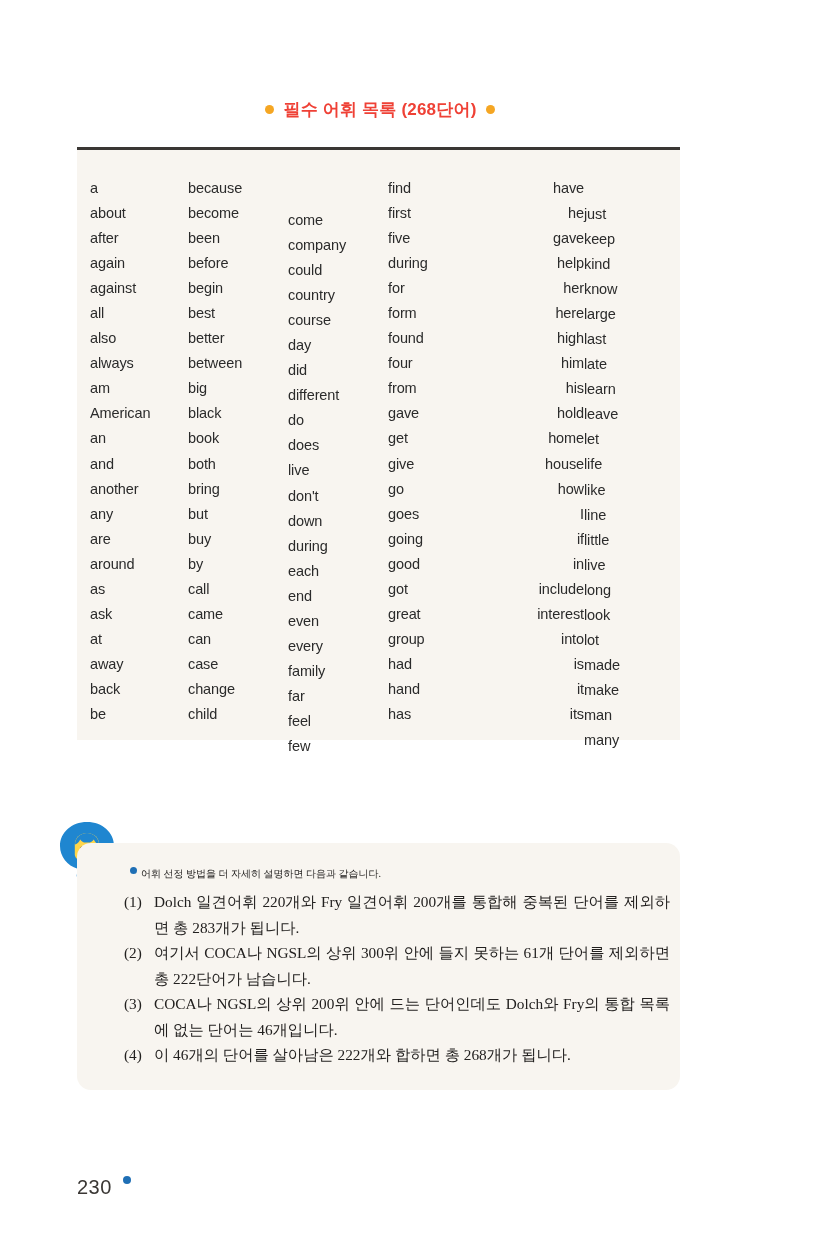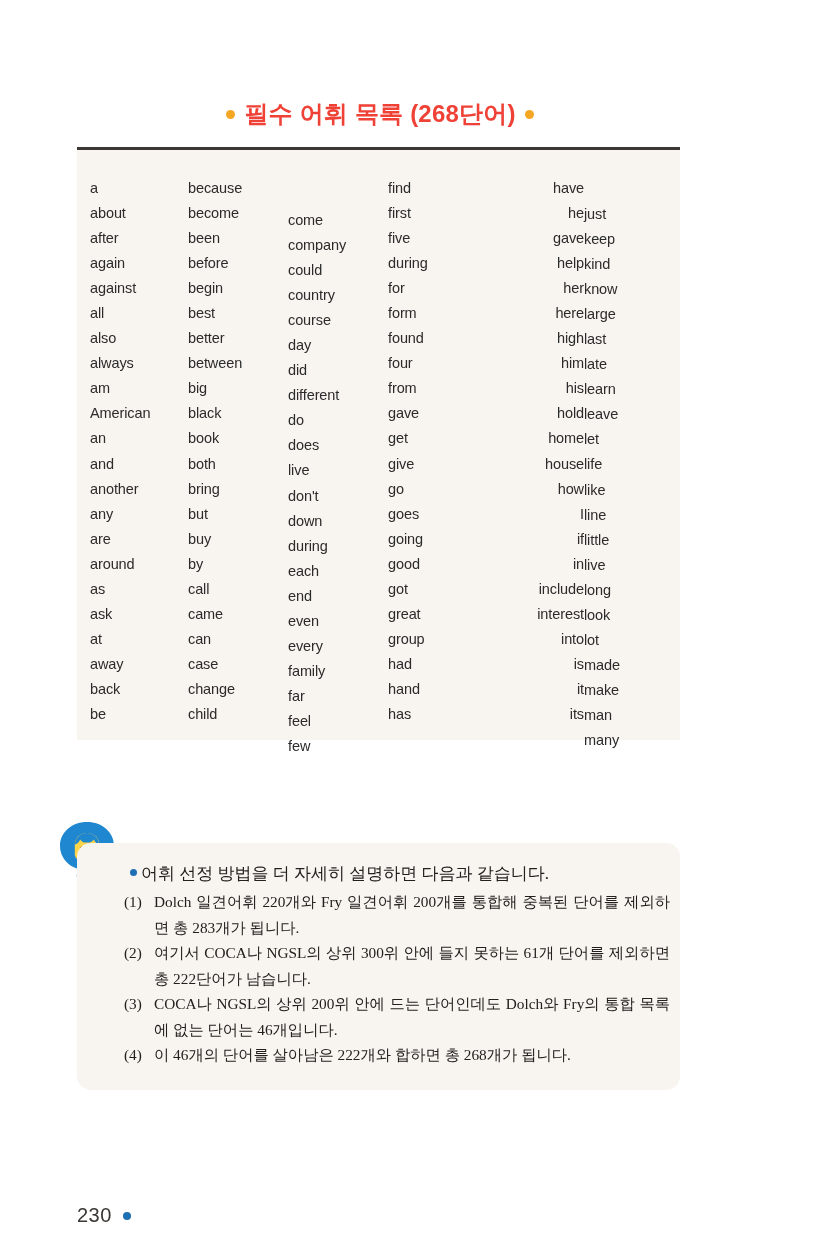--- a/index.html
+++ b/index.html
@@ -16,21 +16,21 @@
   }
 
   
   .page-title {
     position: absolute;
     top: 98px;
     left: 0;
     width: 760px;
     text-align: center;
     font-family: "Liberation Sans", sans-serif;
-    font-size: 24px;
+    font-size: 17px;
     font-weight: bold;
     color: #ef4136;
     letter-spacing: 0.2px;
     display: flex;
     align-items: center;
     justify-content: center;
     gap: 9px;
   }
   .title-dot {
     width: 9px;
@@ -97,21 +97,21 @@
   }
   .note-content {
     position: absolute;
     left: 130px;
     top: 862px;
     width: 540px;
     font-family: "Liberation Serif", serif;
     color: #22201f;
   }
   .note-head {
-    font-size: 17px;
+    font-size: 10px;
     line-height: 24px;
     display: flex;
     align-items: baseline;
     gap: 0px;
     margin-bottom: 3px;
   }
   .note-bullet {
     width: 7px;
     height: 7px;
     border-radius: 50%;
@@ -137,23 +137,22 @@
   .note-text {
     flex: 1 1 auto;
     text-align: justify;
     text-justify: inter-word;
   }
 
   
   .pagefoot {
     position: absolute;
     left: 77px;
-    top: 1204px;
-    display: flex;
-    align-items: center;
+    top: 1176px;
+    display: flex;
     gap: 11px;
   }
   .pagenum {
     font-size: 20px;
     color: #3a3734;
     font-family: "Liberation Sans", sans-serif;
     letter-spacing: 0.5px;
   }
   .page-dot {
     width: 8px;

